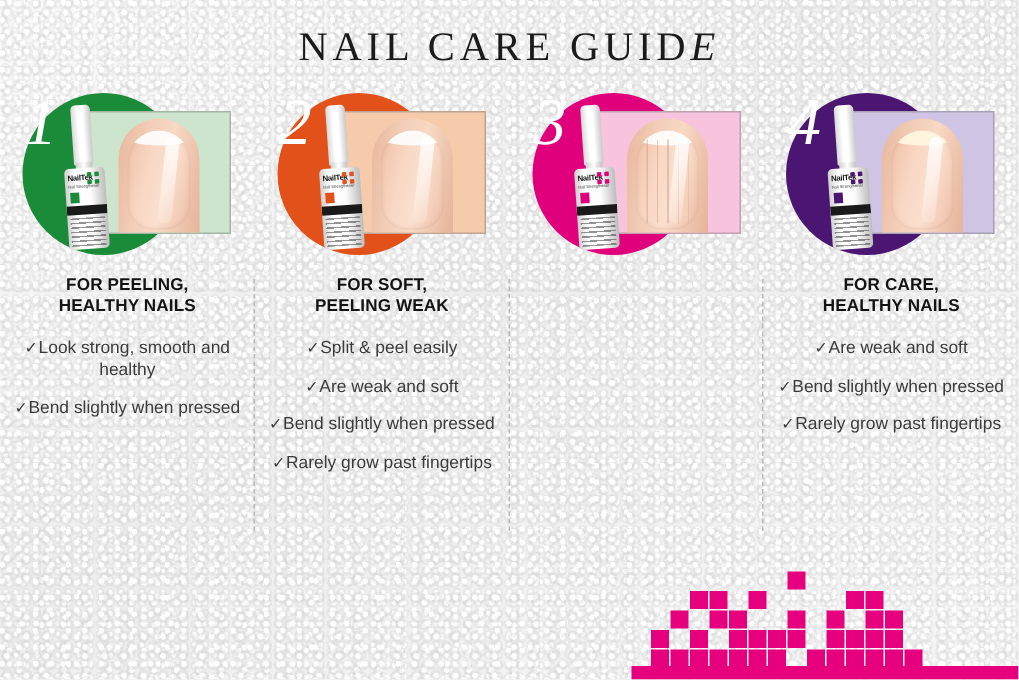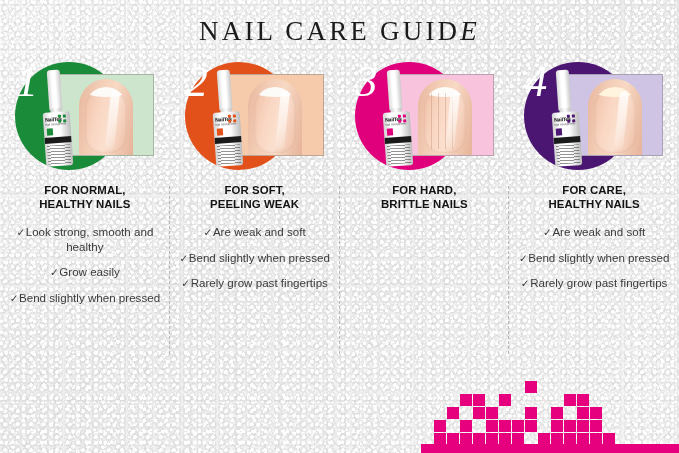--- a/index.html
+++ b/index.html
@@ -286,24 +286,23 @@
               <i style="left:4.6px;top:0;background:#1a8b38"></i>
               <i style="left:0;top:4.6px;background:#1a8b38"></i>
               <i style="left:4.6px;top:4.6px;background:#1a8b38"></i>
             </div>
             <div class="minibox" style="background:#1a8b38"></div>
             <div class="darkband"></div>
             <div class="finelines"></div>
           </div>
         </div>
       </div>
-      <div class="heading"><span>FOR NORMAL,</span><br><span>HEALTHY NAILS</span></div>
+      <div class="heading"><span>FOR PEELING,</span><br><span>HEALTHY NAILS</span></div>
       <div class="bullets">
         <span class="bullet"><span class="chk">✓</span>Look strong, smooth and healthy</span>
-        <span class="bullet"><span class="chk">✓</span>Grow easily</span>
         <span class="bullet"><span class="chk">✓</span>Bend slightly when pressed</span>
       </div>
       <div class="divider"></div>
     </div>
     <div class="col">
       <div class="visual">
         <div class="circle" style="background:#e2511a"></div>
         <div class="num">2</div>
         <div class="swatch" style="background:#f6cbab">
           <div class="finger">
@@ -326,20 +325,21 @@
               <i style="left:4.6px;top:4.6px;background:#e2511a"></i>
             </div>
             <div class="minibox" style="background:#e2511a"></div>
             <div class="darkband"></div>
             <div class="finelines"></div>
           </div>
         </div>
       </div>
       <div class="heading"><span>FOR SOFT,</span><br><span>PEELING WEAK</span></div>
       <div class="bullets">
+        <span class="bullet"><span class="chk">✓</span>Split &amp; peel easily</span>
         <span class="bullet"><span class="chk">✓</span>Are weak and soft</span>
         <span class="bullet"><span class="chk">✓</span>Bend slightly when pressed</span>
         <span class="bullet"><span class="chk">✓</span>Rarely grow past fingertips</span>
       </div>
       <div class="divider"></div>
     </div>
     <div class="col">
       <div class="visual">
         <div class="circle" style="background:#e0007c"></div>
         <div class="num">3</div>
@@ -363,21 +363,20 @@
               <i style="left:4.6px;top:0;background:#e0007c"></i>
               <i style="left:0;top:4.6px;background:#e0007c"></i>
               <i style="left:4.6px;top:4.6px;background:#e0007c"></i>
             </div>
             <div class="minibox" style="background:#e0007c"></div>
             <div class="darkband"></div>
             <div class="finelines"></div>
           </div>
         </div>
       </div>
-      <div class="heading"><span>FOR HARD,</span><br><span>BRITTLE NAILS</span></div>
       <div class="divider"></div>
     </div>
     <div class="col">
       <div class="visual">
         <div class="circle" style="background:#4b1572"></div>
         <div class="num">4</div>
         <div class="swatch" style="background:#cfc4e4">
           <div class="finger">
             <div class="nailplate">
               <div class="tip" style="background:#fff4de"></div>

